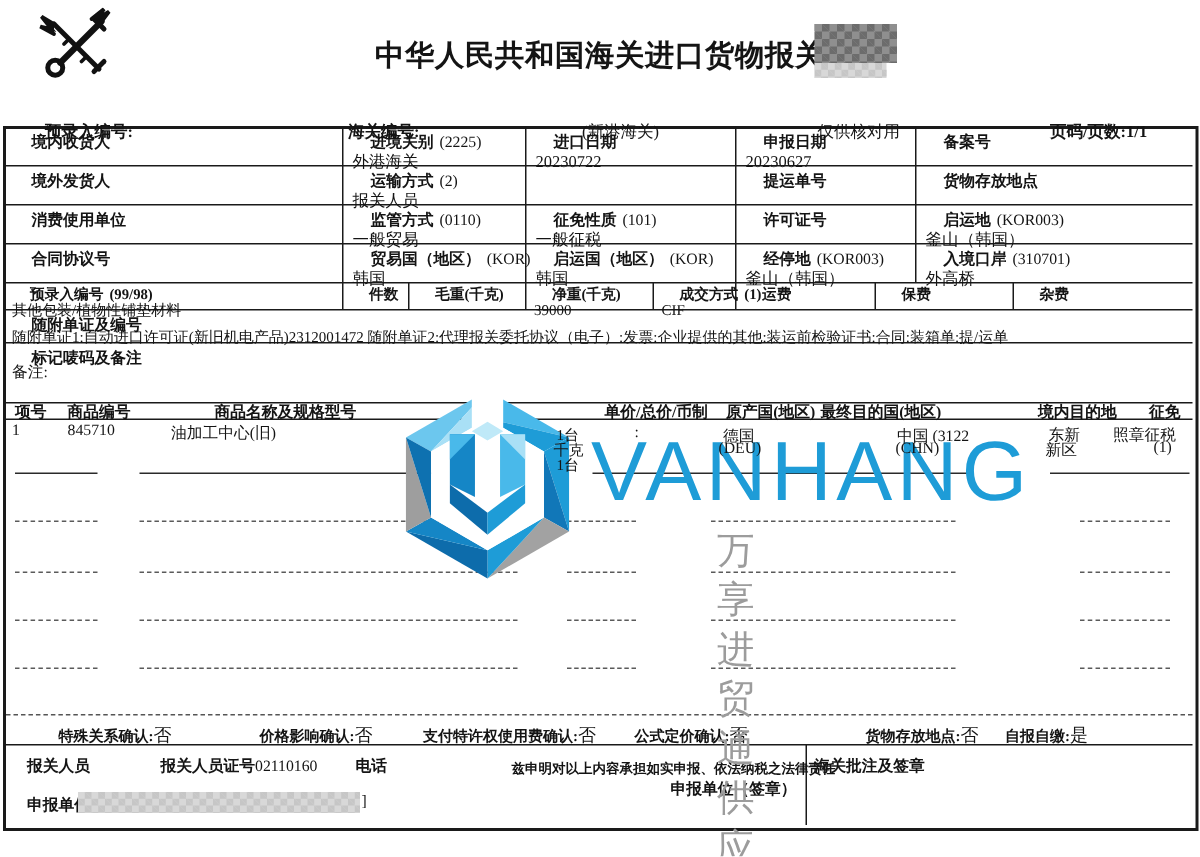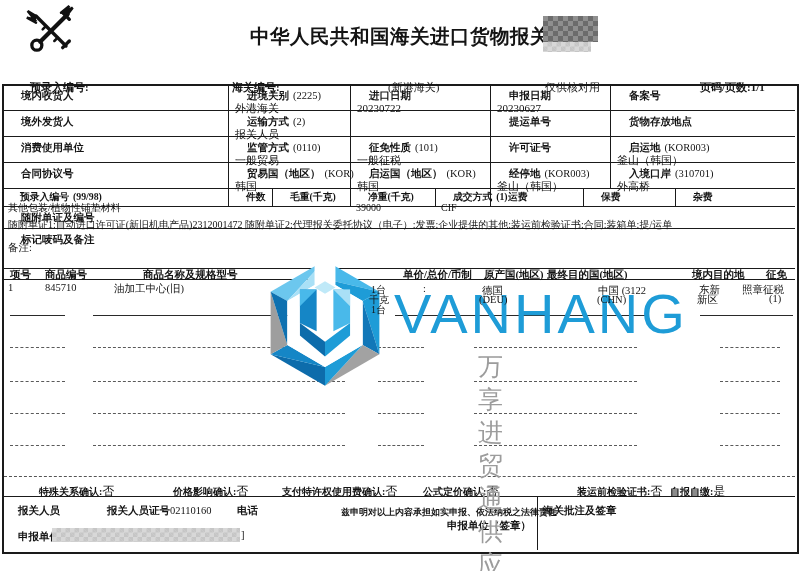--- a/index.html
+++ b/index.html
@@ -287,21 +287,21 @@
   <div class="confirm" style="left:173px">
     <span class="clbl">价格影响确认:</span><span class="cval">否</span>
   </div>
   <div class="confirm" style="left:282px">
     <span class="clbl">支付特许权使用费确认:</span><span class="cval">否</span>
   </div>
   <div class="confirm" style="left:423px">
     <span class="clbl">公式定价确认:</span><span class="cval">否</span>
   </div>
   <div class="confirm" style="left:577px">
-    <span class="clbl">装运前检验证书:</span><span class="cval">否</span>
+    <span class="clbl">货物存放地点:</span><span class="cval">否</span>
   </div>
   <div class="confirm" style="left:670px">
     <span class="clbl">自报自缴:</span><span class="cval">是</span>
   </div>
 
   <div class="foot b" style="left:18px;top:504px">报关人员</div>
   <div class="foot" style="left:107px;top:504px">
     <span class="b">报关人员证号</span><span>02110160</span>
   </div>
   <div class="foot b" style="left:237px;top:504px">电话</div>

